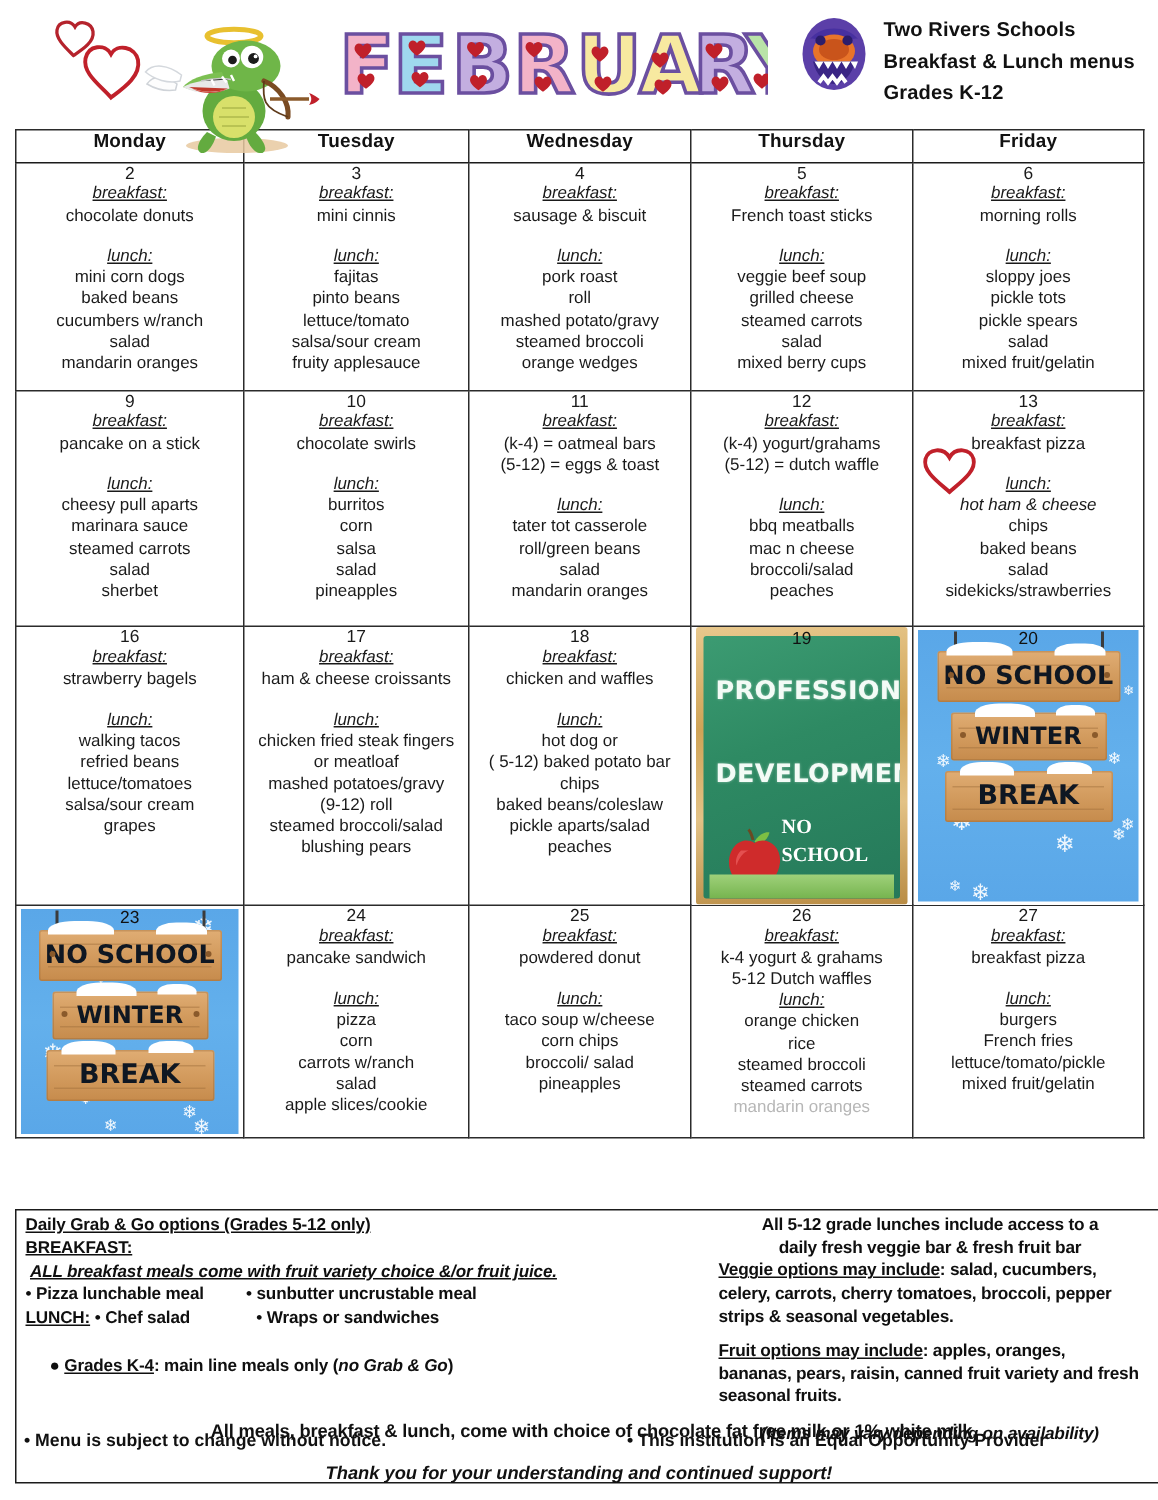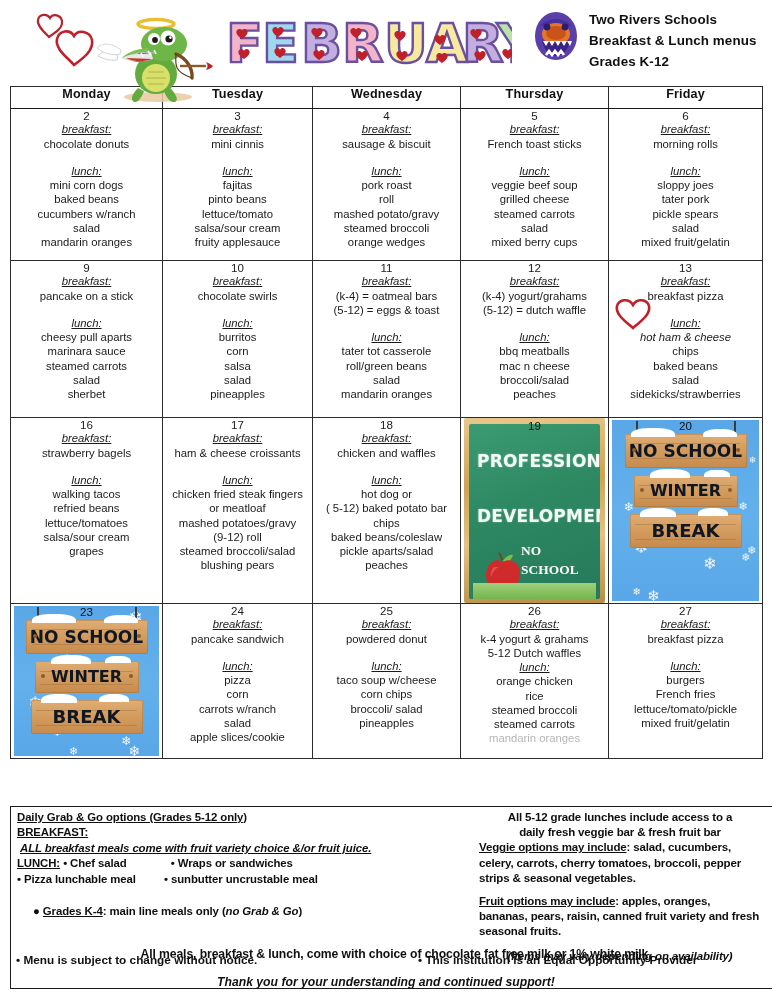--- a/index.html
+++ b/index.html
@@ -344,21 +344,21 @@
           <div class="item">salad</div>
           <div class="item">mixed berry cups</div>
         </td>
         <td class="daycell">
           <div class="daynum">6</div>
           <div class="meal-label">breakfast:</div>
           <div class="item">morning rolls</div>
           <div class="gap"></div>
           <div class="meal-label">lunch:</div>
           <div class="item">sloppy joes</div>
-          <div class="item">tater pork</div>
+          <div class="item">pickle tots</div>
           <div class="item">pickle spears</div>
           <div class="item">salad</div>
           <div class="item">mixed fruit/gelatin</div>
         </td>
       </tr>
       <tr class="week2">
         <td class="daycell">
           <div class="daynum">9</div>
           <div class="meal-label">breakfast:</div>
           <div class="item">pancake on a stick</div>
@@ -616,29 +616,29 @@
     </tbody>
 </table>
 
 <div class="infobox">
 
   <div class="info-left">
     <p class="u">Daily Grab &amp; Go options (Grades 5-12 only)</p>
     <p><span class="u">BREAKFAST:</span></p>
     <p class="u i" style="padding-left:3px;">ALL breakfast meals come with fruit variety choice &amp;/or fruit juice.</p>
     <p>
+      <span>• Pizza lunchable meal</span>
+      <span style="display:inline-block;width:22px;"></span>
+      <span>• sunbutter uncrustable meal</span>
+    </p>
+    <p>
       <span class="u">LUNCH:</span>
       <span>• Chef salad</span>
       <span style="display:inline-block;width:38px;"></span>
       <span>• Wraps or sandwiches</span>
-    </p>
-    <p>
-      <span>• Pizza lunchable meal</span>
-      <span style="display:inline-block;width:22px;"></span>
-      <span>• sunbutter uncrustable meal</span>
     </p>
     <p class="grab-k4">
       <span>●</span>
       <span class="u">Grades K-4</span><span>: main line meals only (</span><span class="i">no Grab &amp; Go</span><span>)</span>
     </p>
   </div>
 
   <div class="info-right">
     <p class="ctr">All 5-12 grade lunches include access to a</p>
     <p class="ctr">daily fresh veggie bar &amp; fresh fruit bar</p>

